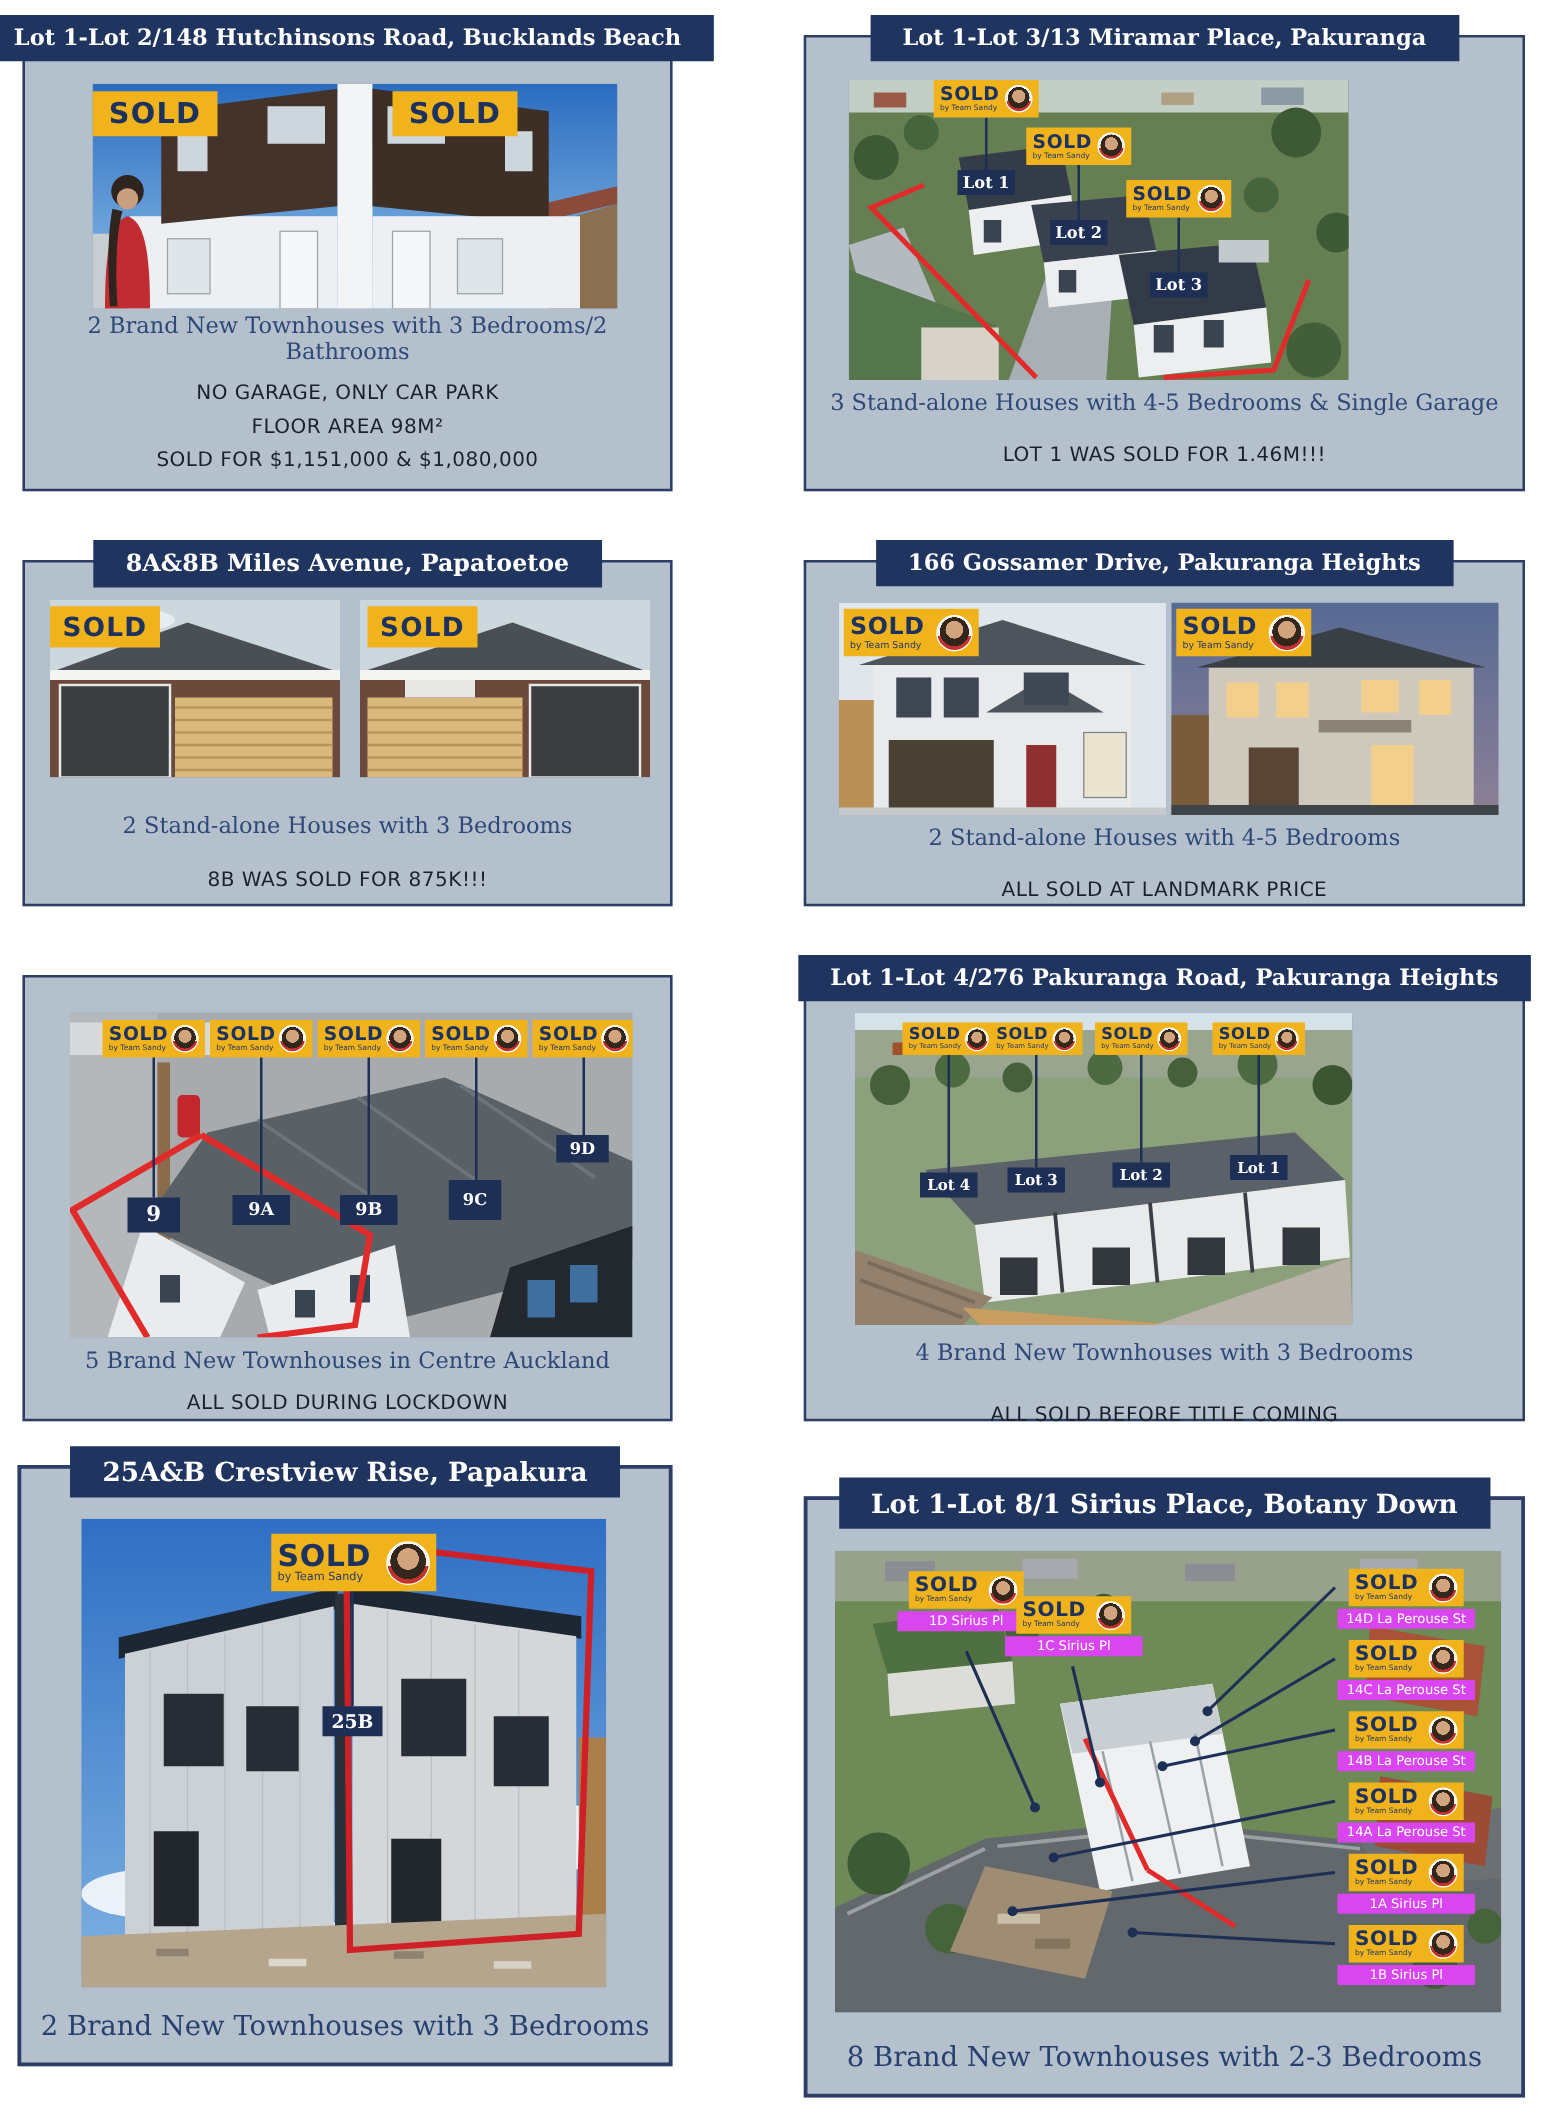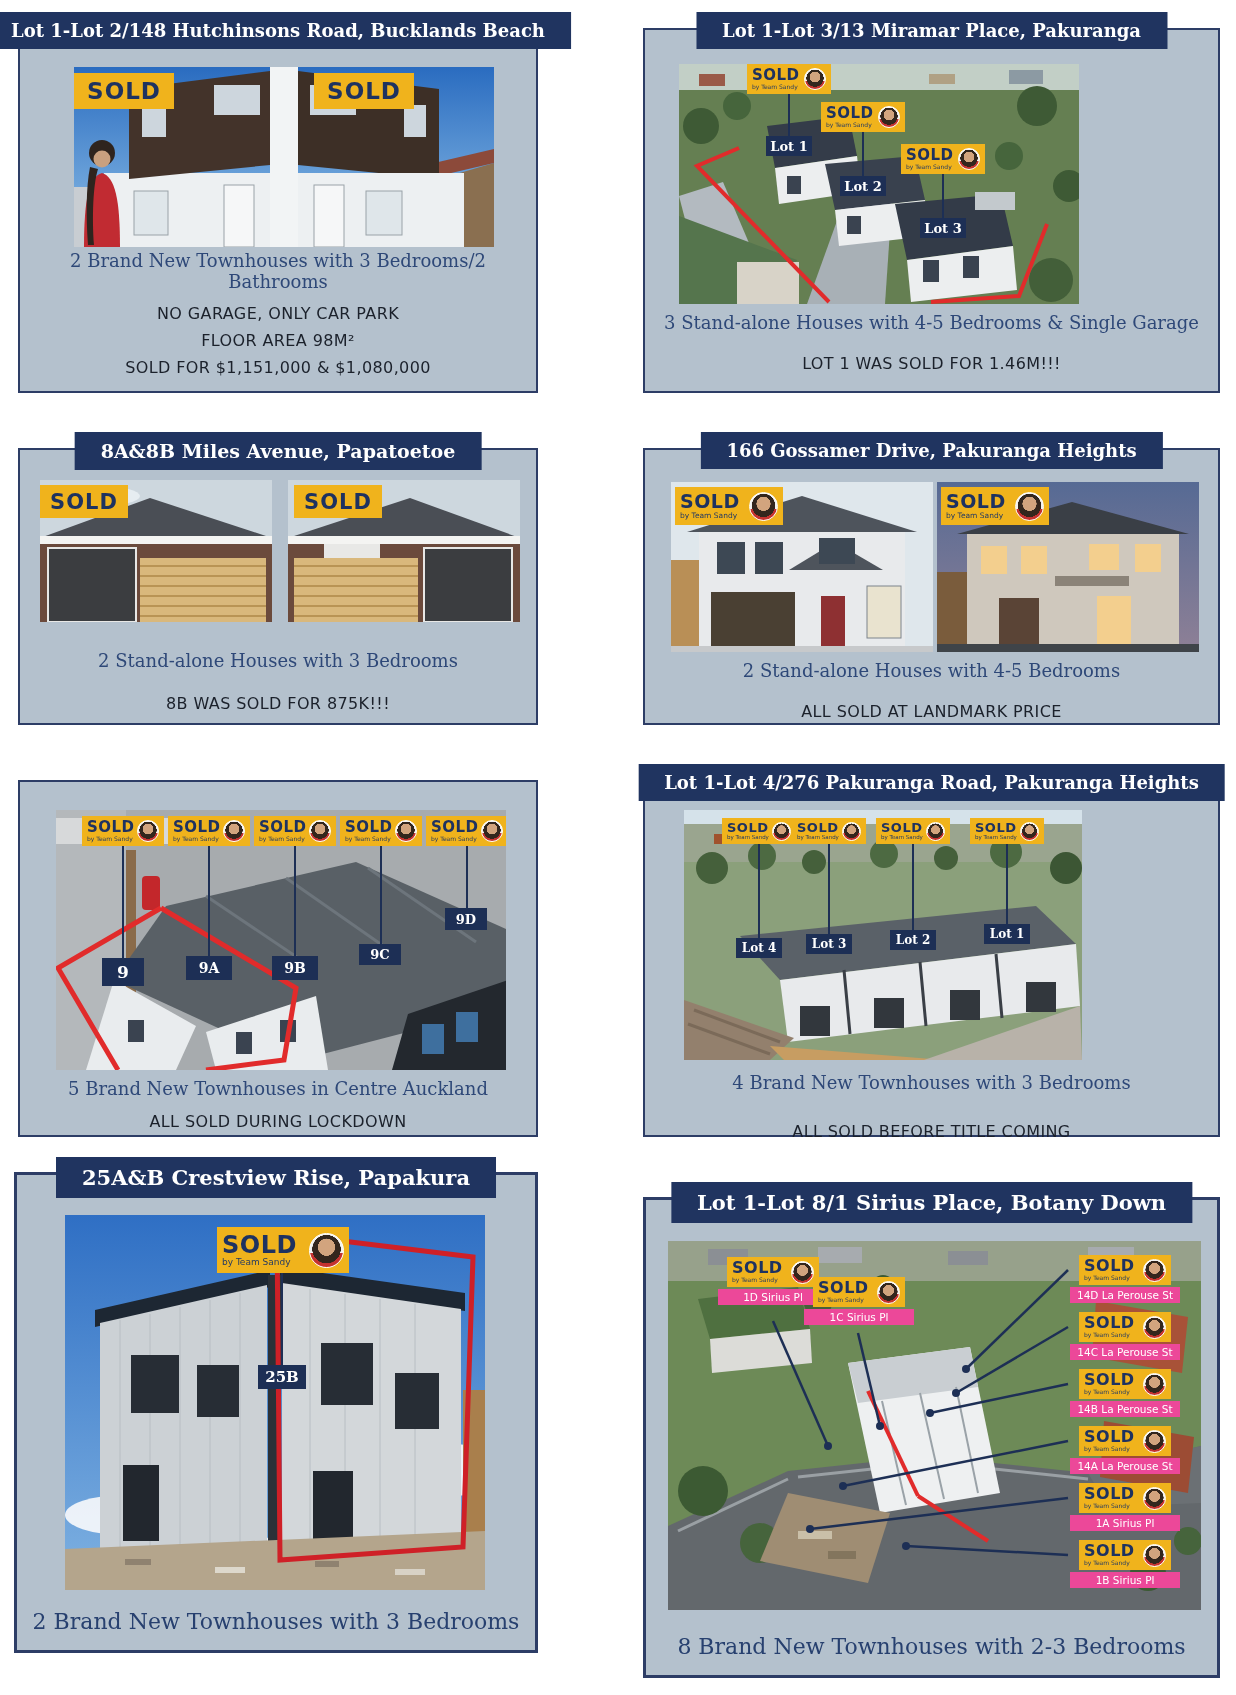--- a/index.html
+++ b/index.html
@@ -34,21 +34,21 @@
   .ts-xs{width:74px;height:26px;} .ts-xs .sold-word{font-size:13px;} .ts-xs .sold-by{font-size:5.5px;} .ts-xs .avatar{width:17px;height:17px;}
   .ts-sm{width:84px;height:30px;} .ts-sm .sold-word{font-size:15px;} .ts-sm .sold-by{font-size:6px;} .ts-sm .avatar{width:20px;height:20px;}
   .ts-md{width:108px;height:38px;} .ts-md .sold-word{font-size:19px;} .ts-md .sold-by{font-size:7.5px;} .ts-md .avatar{width:27px;height:27px;}
   .ts-lg{width:132px;height:46px;} .ts-lg .sold-word{font-size:24px;} .ts-lg .sold-by{font-size:9px;} .ts-lg .avatar{width:33px;height:33px;}
   .chip{position:absolute;background:#1d2f55;color:#fff;font-family:"DejaVu Serif", serif;
         font-weight:bold;text-align:center;z-index:3;display:flex;align-items:center;justify-content:center;}
   .vline{position:absolute;width:2px;background:#1d2f55;z-index:2;}
   
   .s8b{position:absolute;width:110px;z-index:3;}
   .s8b .soldts{position:static;width:92px;height:30px;margin:0 auto;}
-  .s8chip{margin-top:2px;background:#ec4899;color:#fff;text-align:center;
+  .s8chip{margin-top:2px;background:#d946ef;color:#fff;text-align:center;
         font-family:"DejaVu Sans", sans-serif;font-size:10.5px;padding:2px 0;}
 </style>
 </head>
 <body>
 
 <div id="page">
 
   <section class="card" style="left:18px;top:28px;width:520px;height:365px;">
     <div class="titlebar fs18"><span>Lot 1-Lot 2/148 Hutchinsons Road, Bucklands Beach</span></div>
     <div class="photo" style="left:54px;top:37px;width:420px;height:180px;">
@@ -338,21 +338,21 @@
         <span class="avatar"></span>
         </div>
       <div class="vline" style="left:66px;top:34px;height:114px;"></div>
       <div class="vline" style="left:152px;top:34px;height:112px;"></div>
       <div class="vline" style="left:238px;top:34px;height:112px;"></div>
       <div class="vline" style="left:324px;top:34px;height:100px;"></div>
       <div class="vline" style="left:410px;top:34px;height:64px;"></div>
       <div class="chip" style="left:46px;top:148px;width:42px;height:28px;font-size:17px;">9</div>
       <div class="chip" style="left:130px;top:146px;width:46px;height:24px;font-size:14px;">9A</div>
       <div class="chip" style="left:216px;top:146px;width:46px;height:24px;font-size:14px;">9B</div>
-      <div class="chip" style="left:303px;top:134px;width:42px;height:21px;font-size:13px;">9C</div>
+      <div class="chip" style="left:303px;top:134px;width:42px;height:32px;font-size:13px;">9C</div>
       <div class="chip" style="left:389px;top:98px;width:42px;height:22px;font-size:13px;">9D</div>
     </div>
     <div class="caption" style="top:296px;">5 Brand New Townhouses in Centre Auckland</div>
     <div class="details" style="top:326px;">
       <div>ALL SOLD DURING LOCKDOWN</div>
     </div>
   </section>
 
   <section class="card" style="left:643px;top:780px;width:577px;height:357px;">
     <div class="titlebar fs18"><span>Lot 1-Lot 4/276 Pakuranga Road, Pakuranga Heights</span></div>

